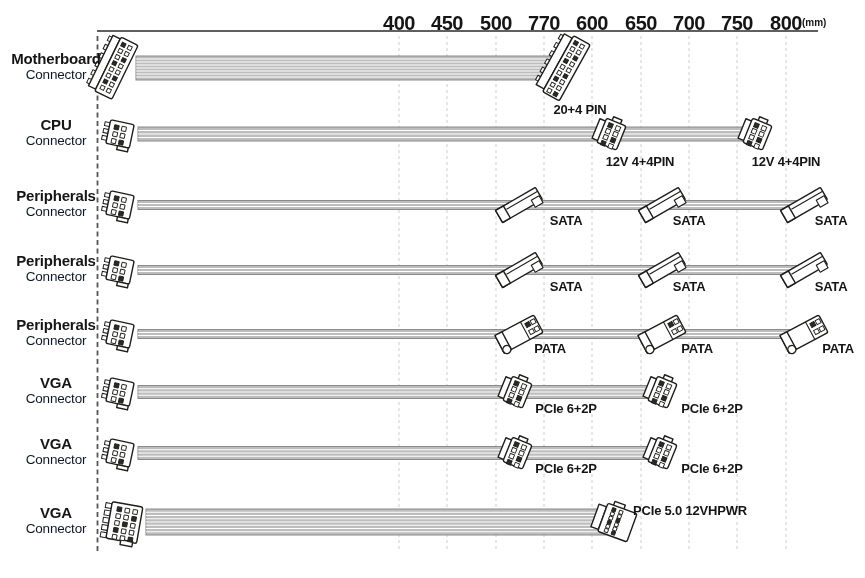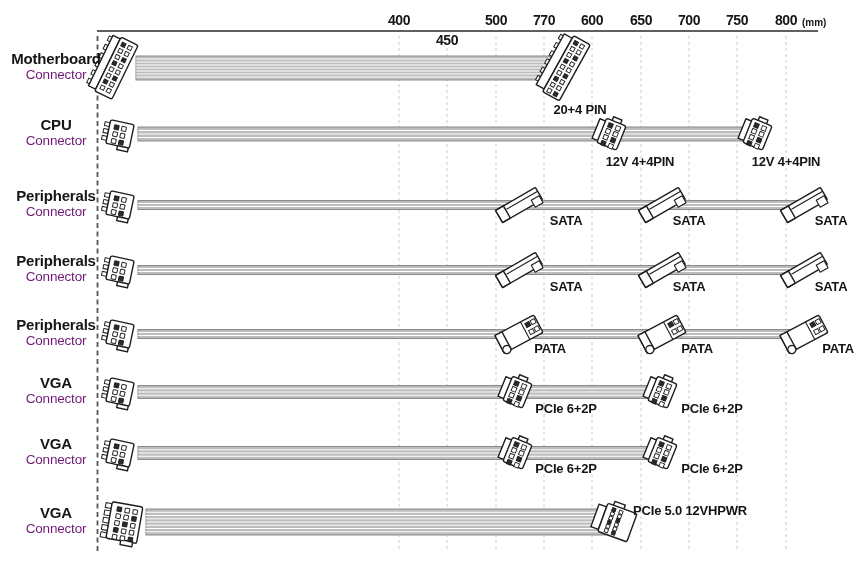--- a/index.html
+++ b/index.html
@@ -3,22 +3,22 @@
 <meta charset="utf-8">
 <style>
   html,body{margin:0;padding:0;background:#fff;}
   .stage{
     position:relative;width:865px;height:578px;background:#ffffff;
     font-family:"Liberation Sans", sans-serif;color:#151515;overflow:hidden;
   }
   .stage svg{position:absolute;left:0;top:0;}
   .rowlabel{position:absolute;left:0;width:112px;text-align:center;letter-spacing:-0.2px;}
   .rowlabel .l1{font-weight:700;font-size:15px;line-height:16px;}
-  .rowlabel .l2{font-weight:400;font-size:13.5px;line-height:16px;color:#701a75;}
-  .tick{position:absolute;transform:translateX(-50%);font-weight:700;font-size:14px;letter-spacing:-0.4px;}
+  .rowlabel .l2{font-weight:400;font-size:13.5px;line-height:16px;color:#0f172a;}
+  .tick{position:absolute;transform:translateX(-50%);font-weight:700;font-size:20px;letter-spacing:-0.4px;}
   .unit{position:absolute;font-weight:700;font-size:10px;letter-spacing:0;}
   .clabel{position:absolute;transform:translate(-50%,-50%);font-weight:700;font-size:13px;
           letter-spacing:-0.2px;white-space:nowrap;}
 </style>
 </head>
 <body>
 
 <div class="stage">
   <svg id="canvas" width="865" height="578">
       <line x1="399" y1="36" x2="399" y2="552" stroke="#cdcdcd" stroke-width="1" stroke-dasharray="3 3"></line>
@@ -432,21 +432,21 @@
   </div>
   <div class="rowlabel" style="top: 436px;">
     <div class="l1">VGA</div>
     <div class="l2">Connector</div>
   </div>
   <div class="rowlabel" style="top: 505px;">
     <div class="l1">VGA</div>
     <div class="l2">Connector</div>
   </div>
 <div class="tick" style="left: 399px; top: 12px;">400</div>
-    <div class="tick" style="left: 447px; top: 12px; margin-top: 20px;">450</div>
+    <div class="tick" style="left: 447px; top: 12px;">450</div>
     <div class="tick" style="left: 496px; top: 12px;">500</div>
     <div class="tick" style="left: 544px; top: 12px;">770</div>
     <div class="tick" style="left: 592px; top: 12px;">600</div>
     <div class="tick" style="left: 641px; top: 12px;">650</div>
     <div class="tick" style="left: 689px; top: 12px;">700</div>
     <div class="tick" style="left: 737px; top: 12px;">750</div>
     <div class="tick" style="left: 786px; top: 12px;">800</div>
     <div class="clabel" style="left: 580px; top: 109px;">20+4 PIN</div>
     <div class="clabel" style="left: 640px; top: 161px;">12V 4+4PIN</div>
     <div class="clabel" style="left: 786px; top: 161px;">12V 4+4PIN</div>

